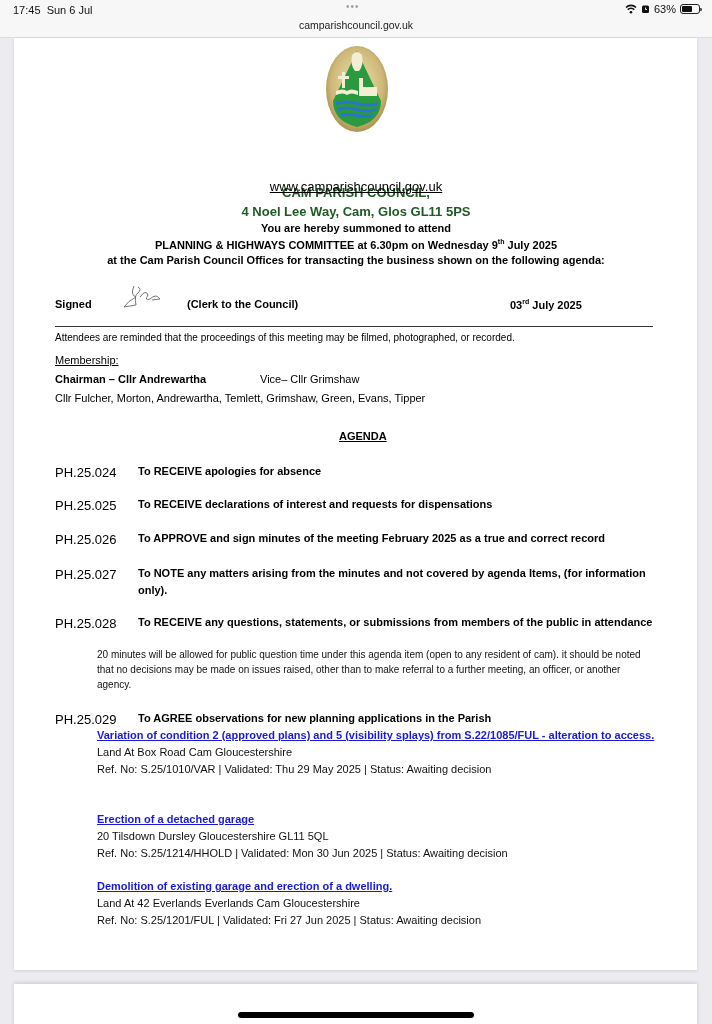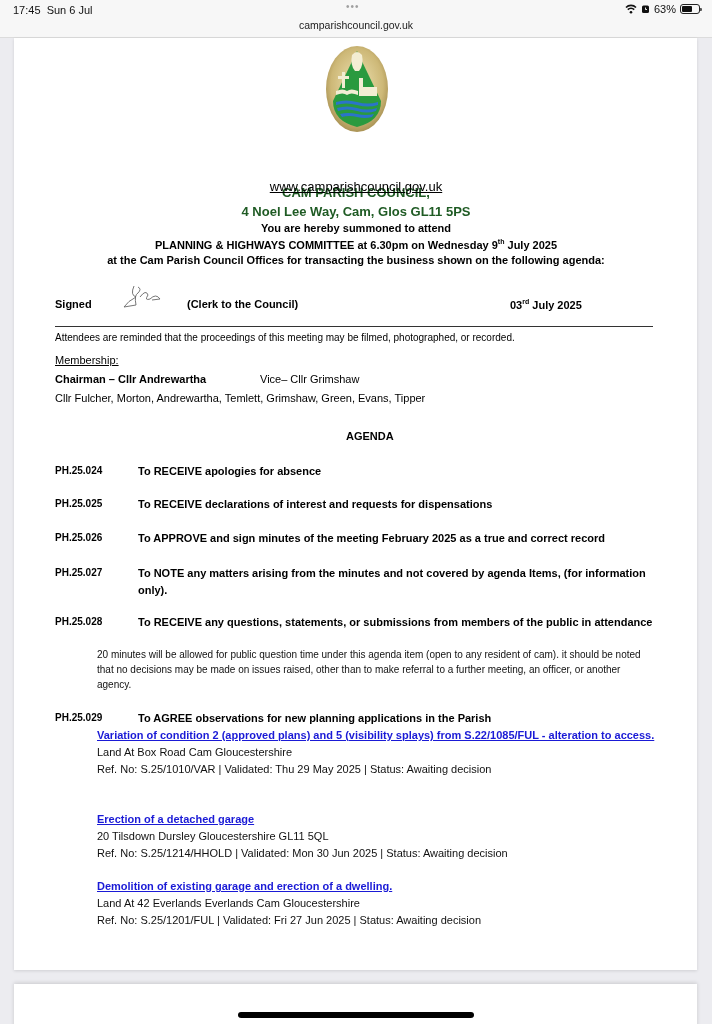--- a/index.html
+++ b/index.html
@@ -43,21 +43,21 @@
   .green { color: #1f5b24; font-weight: bold; font-size: 13px; margin-top: 46px; }
   .weblink { color: #000000; text-decoration: underline; font-size: 13px; }
   .summons { font-weight: bold; font-size: 11px; }
 
   .abs { position: absolute; white-space: nowrap; }
   .b { font-weight: bold; }
   .f11 { font-size: 11px; }
   .f10 { font-size: 10px; }
   .hr { position: absolute; left: 55px; top: 326px; width: 598px; height: 1px; background: #333; }
 
-  .item-code { position: absolute; left: 55px; font-size: 10px; font-weight: bold; }
+  .item-code { position: absolute; left: 55px; font-size: 13px; font-weight: normal; }
   .item-text { position: absolute; left: 138px; font-size: 11px; font-weight: bold; width: 520px; line-height: 17px; }
   .note { position: absolute; left: 97px; width: 560px; font-size: 10px; line-height: 15px; color: #111; }
   .app-link { color: #1a1ad6; font-weight: bold; text-decoration: underline; font-size: 11px; }
   .app-block { position: absolute; left: 97px; width: 560px; font-size: 11px; line-height: 17px; color: #111; }
   sup { font-size: 7px; }
 </style>
 </head>
 <body>
 
 <div class="topbar">
@@ -128,21 +128,21 @@
   <span>03</span><sup>rd</sup><span> July 2025</span>
 </div>
 <div class="hr"></div>
 <div class="abs f10" style="left:55px; top:332px;">Attendees are reminded that the proceedings of this meeting may be filmed, photographed, or recorded.</div>
 
 <div class="abs f11" style="left:55px; top:354px; text-decoration:underline;">Membership:</div>
 <div class="abs f11" style="left:55px; top:373px;font-weight:bold;">Chairman – Cllr Andrewartha</div>
 <div class="abs f11" style="left:260px; top:373px;">Vice– Cllr Grimshaw</div>
 <div class="abs f11" style="left:55px; top:392px;">Cllr Fulcher, Morton, Andrewartha, Temlett, Grimshaw, Green, Evans, Tipper</div>
 
-<div class="abs b f11" style="left:346px; top:430px; ">AGENDA</div>
+<div class="abs b f11" style="left:339px; top:430px; text-decoration:underline;">AGENDA</div>
 
 <div>
   <div class="item-code" style="top:465px;">PH.25.024</div>
   <div class="item-text" style="top:463px;">To RECEIVE apologies for absence</div>
 </div>
 <div>
   <div class="item-code" style="top:498px;">PH.25.025</div>
   <div class="item-text" style="top:496px;">To RECEIVE declarations of interest and requests for dispensations</div>
 </div>
 <div>

